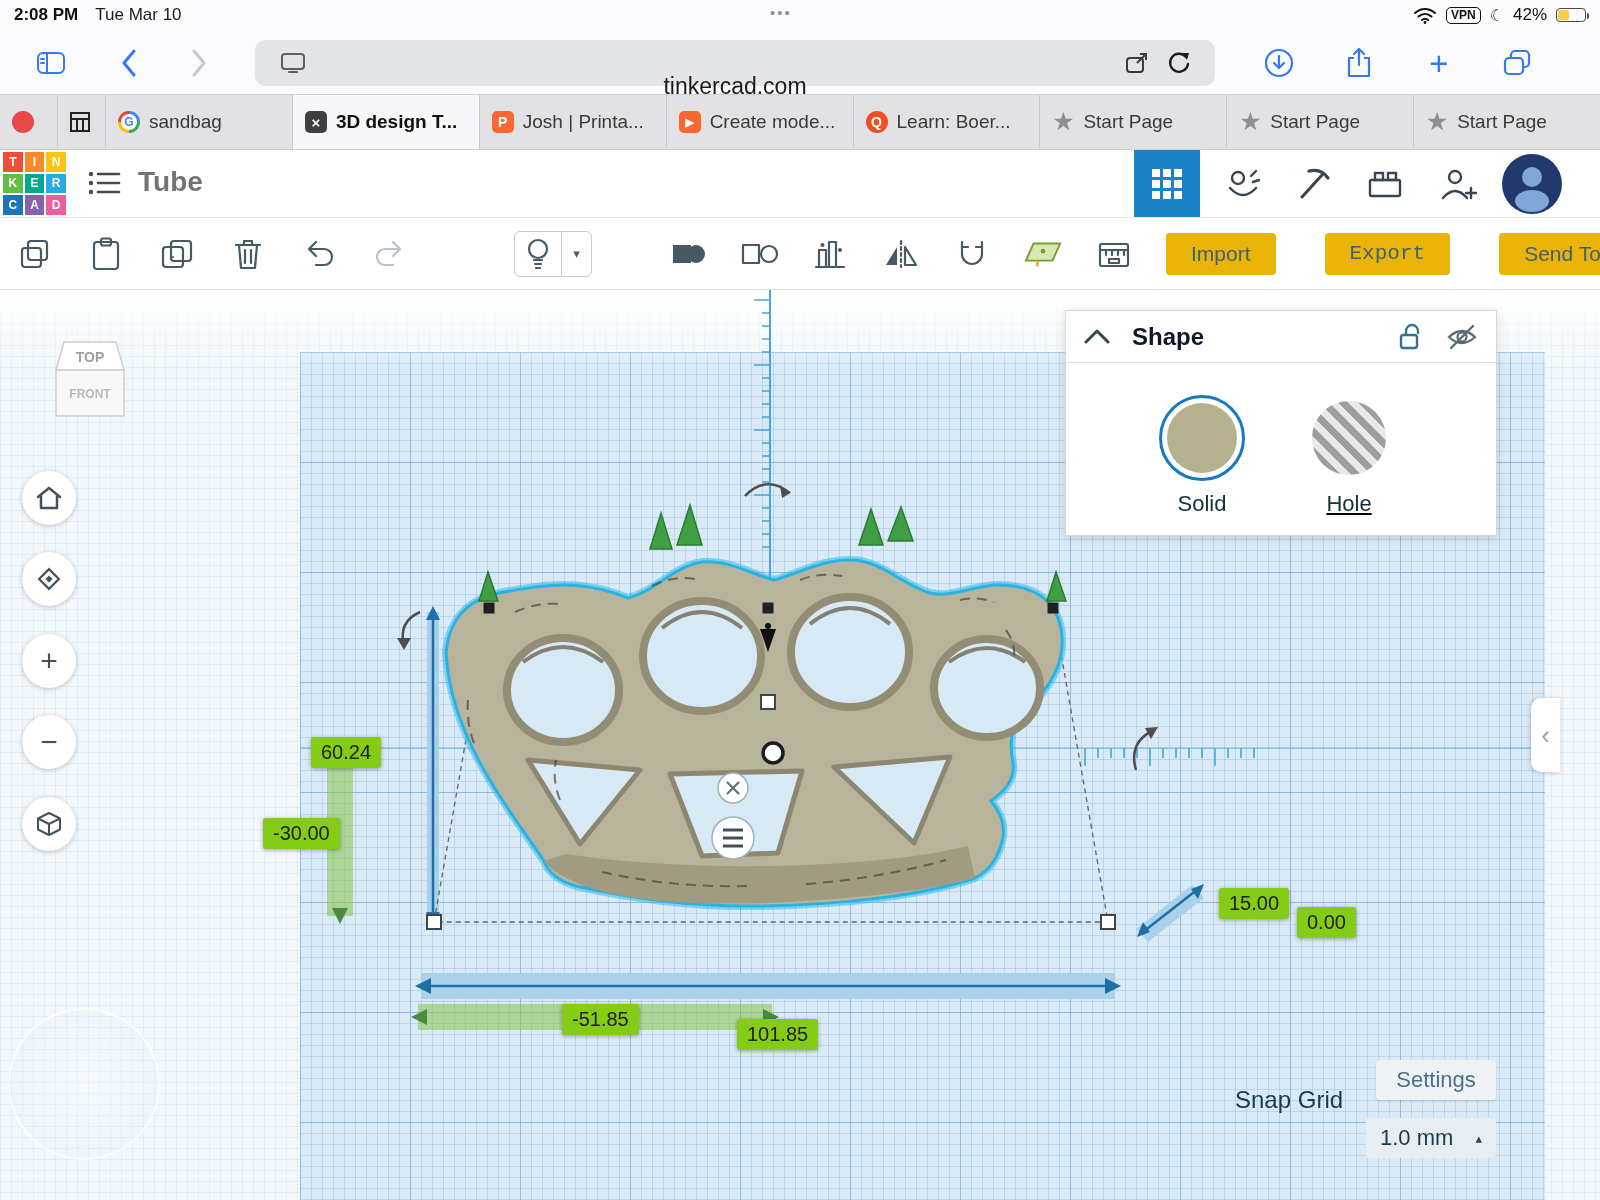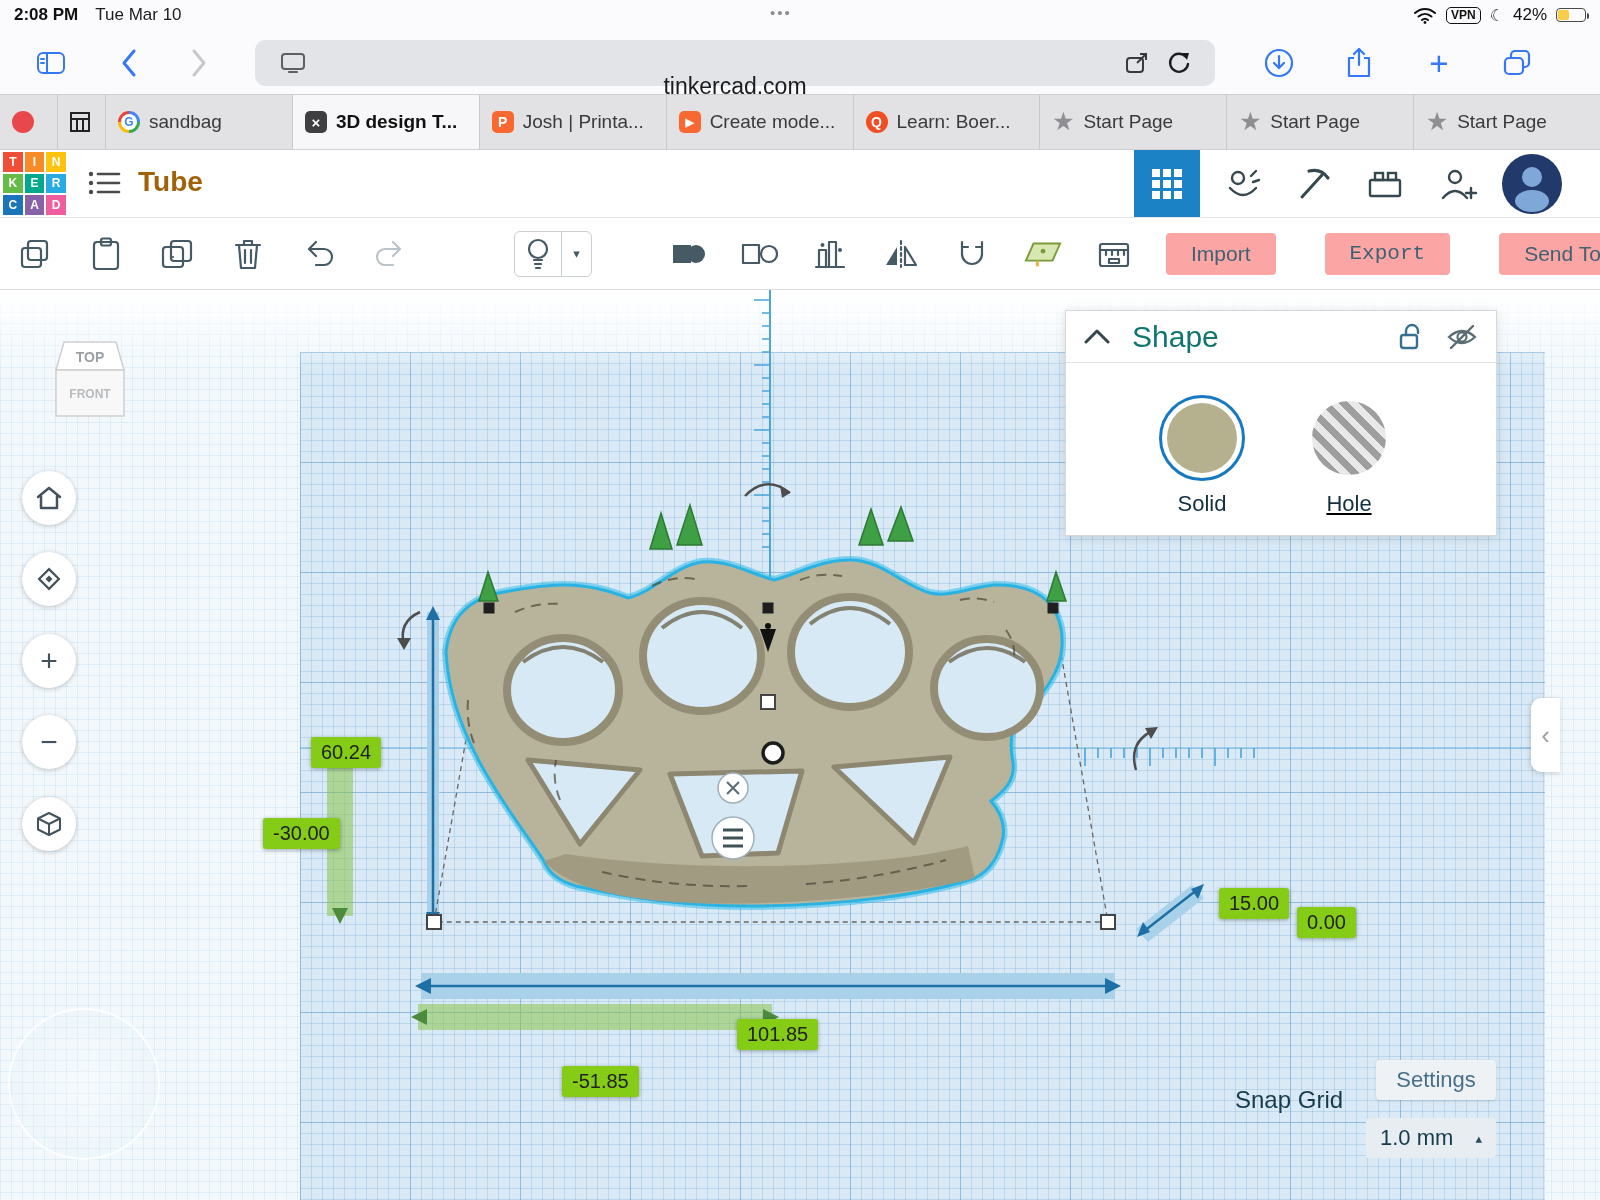--- a/index.html
+++ b/index.html
@@ -43,36 +43,36 @@
   .fav-star { color:#8e8e93; font-size:22px; background:none; }
   .fav-dot { width:22px; height:22px; border-radius:50%; background:#e8474b; flex:none; }
   .tab-label { overflow:hidden; text-overflow:clip; }
 
   
   .tc-header { position:absolute; left:0; top:150px; width:1600px; height:68px; background:#fff; border-bottom:1px solid #e6e6e6; }
   .tc-logo { position:absolute; left:3px; top:2px; width:63px; height:63px; display:grid;
     grid-template-columns:repeat(3,1fr); grid-template-rows:repeat(3,1fr); gap:2px; cursor:pointer; }
   .tile { display:flex; align-items:center; justify-content:center; color:#fff; font-size:12px; font-weight:bold; }
   .design-menu { position:absolute; left:86px; top:18px; width:36px; height:32px; background:none; border:none; cursor:pointer; }
-  .design-title { position:absolute; left:138px; top:16px; font-size:28px; font-weight:600; color:#a16207; }
+  .design-title { position:absolute; left:138px; top:16px; font-size:28px; font-weight:600; color:#737373; }
   .hd-btn { position:absolute; top:0; width:66px; height:67px; display:flex; align-items:center; justify-content:center; background:#fff; border:none; cursor:pointer; }
   .hd-btn.active-blue { background:#1b82c5; }
   .avatar { position:absolute; left:1502px; top:4px; width:60px; height:60px; border-radius:50%; background:#223a6b; display:flex; align-items:center; justify-content:center; cursor:pointer; }
 
   
   .edit-toolbar { position:absolute; left:0; top:218px; width:1600px; height:72px; background:#fff;
     border-bottom:1px solid #dcdcdc; display:flex; align-items:center; padding:0 57px 0 16px; gap:33px; }
   .icon-btn { width:38px; height:38px; display:flex; align-items:center; justify-content:center; background:none; border:none; cursor:pointer; flex:none; }
   .st { stroke:#455a64; stroke-width:2.2; fill:none; stroke-linecap:round; stroke-linejoin:round; }
   .fl { fill:#455a64; stroke:none; }
   .st-dis { stroke:#b9c3c9; stroke-width:2.2; fill:none; stroke-linecap:round; stroke-linejoin:round; }
   .combo { display:flex; align-items:center; border:1px solid #c9ced2; border-radius:6px; height:46px; margin-left:72px; flex:none; }
   .combo .icon-btn { width:46px; }
   .combo .caret-part { width:30px; height:100%; border-left:1px solid #c9ced2; display:flex; align-items:center; justify-content:center; background:none; border-top:none; border-right:none; border-bottom:none; cursor:pointer; color:#455a64; font-size:13px; }
-  .tb-btn { height:42px; padding:0 25px; background:#fca5a5; border:none; border-radius:4px; color:#3f6172; font-size:21px;
+  .tb-btn { height:42px; padding:0 25px; background:#eab308; border:none; border-radius:4px; color:#3f6172; font-size:21px;
     display:flex; align-items:center; cursor:pointer; flex:none; }
   .tb-btn.first { margin-left:auto; }
 
   
   .viewport { position:absolute; left:0; top:290px; width:1600px; height:910px; background:#f2f8fc; overflow:hidden; }
   .grid-outer { position:absolute; inset:0;
     background-image: linear-gradient(rgba(140,185,220,.16) 1px, transparent 1px),
                       linear-gradient(90deg, rgba(140,185,220,.16) 1px, transparent 1px);
     background-size: 11px 11px; }
   .grid-inner { position:absolute; left:300px; top:62px; right:55px; bottom:0; background:#d9eaf6;
@@ -86,21 +86,21 @@
 
   .viewcube { position:absolute; left:44px; top:30px; }
   .nav-btn { position:absolute; left:22px; width:54px; height:54px; border-radius:50%; background:#fff;
     box-shadow:0 1px 5px rgba(0,0,0,.22); border:none; display:flex; align-items:center; justify-content:center;
     font-size:30px; color:#44535b; cursor:pointer; }
 
   
   .shape-panel { position:absolute; left:1065px; top:20px; width:432px; height:226px; background:#fff;
     border:1px solid #d8d8d8; box-shadow:0 2px 10px rgba(0,0,0,.12); }
   .sp-header { height:52px; border-bottom:1px solid #e2e2e2; display:flex; align-items:center; padding:0 18px; gap:22px; }
-  .sp-title { font-size:30px; font-weight:normal; color:#0f766e; }
+  .sp-title { font-size:24px; font-weight:bold; color:#0f172a; }
   .sp-spacer { flex:1; }
   .sp-body { position:relative; height:172px; }
   .opt { position:absolute; display:flex; flex-direction:column; align-items:center; gap:10px; cursor:pointer; }
   .opt-ring { width:86px; height:86px; border-radius:50%; border:3px solid #1779c4; background:#fff; display:flex; align-items:center; justify-content:center; }
   .opt-fill { width:70px; height:70px; border-radius:50%; }
   .opt-hole { width:74px; height:74px; border-radius:50%; margin:6px;
     background:repeating-linear-gradient(45deg, #9e9e9e 0 7px, #e9e9e9 7px 14px); }
   .opt-label { font-size:22px; color:#12303f; }
 
   .dim { position:absolute; background:#84cc16; border-radius:3px; box-shadow:0 1px 4px rgba(0,0,0,.35);
@@ -615,21 +615,21 @@
           <span class="opt-label">Hole</span>
         </div>
       </div>
     </section>
 
     <div class="dim" style="left:311px; top:447px;">60.24</div>
     <div class="dim" style="left:263px; top:528px;">-30.00</div>
     <div class="dim" style="left:1219px; top:598px;">15.00</div>
     <div class="dim" style="left:1297px; top:617px;">0.00</div>
     <div class="dim" style="left:737px; top:729px;">101.85</div>
-    <div class="dim" style="left:562px; top:776px;">-51.85</div>
+    <div class="dim" style="left:562px; top:714px;">-51.85</div>
 
     <button class="settings-btn">Settings</button>
     <div class="snap-label">Snap Grid</div>
     <div class="snap-select">
       <span>1.0 mm</span>
       <span class="snap-caret">▴</span>
     </div>
 
     <div class="edge-handle">
       <span>‹</span>

